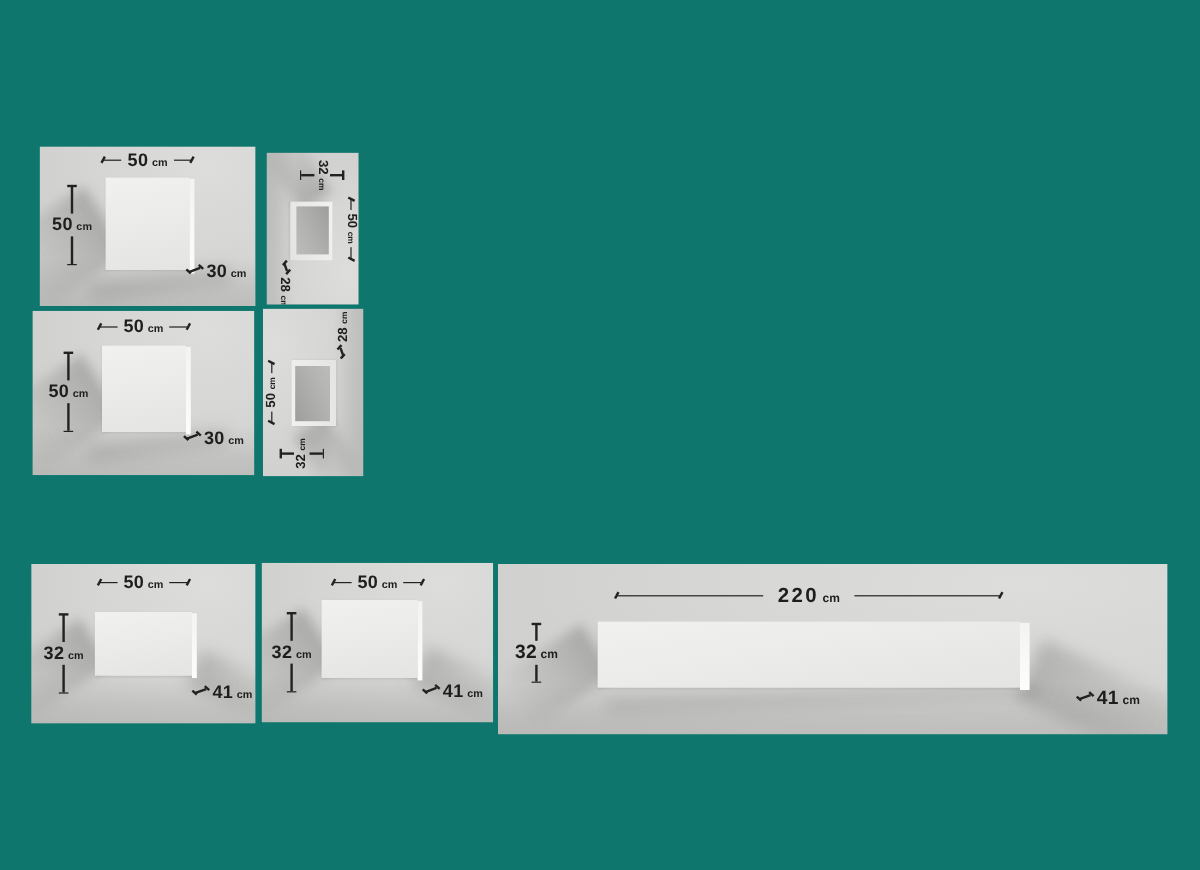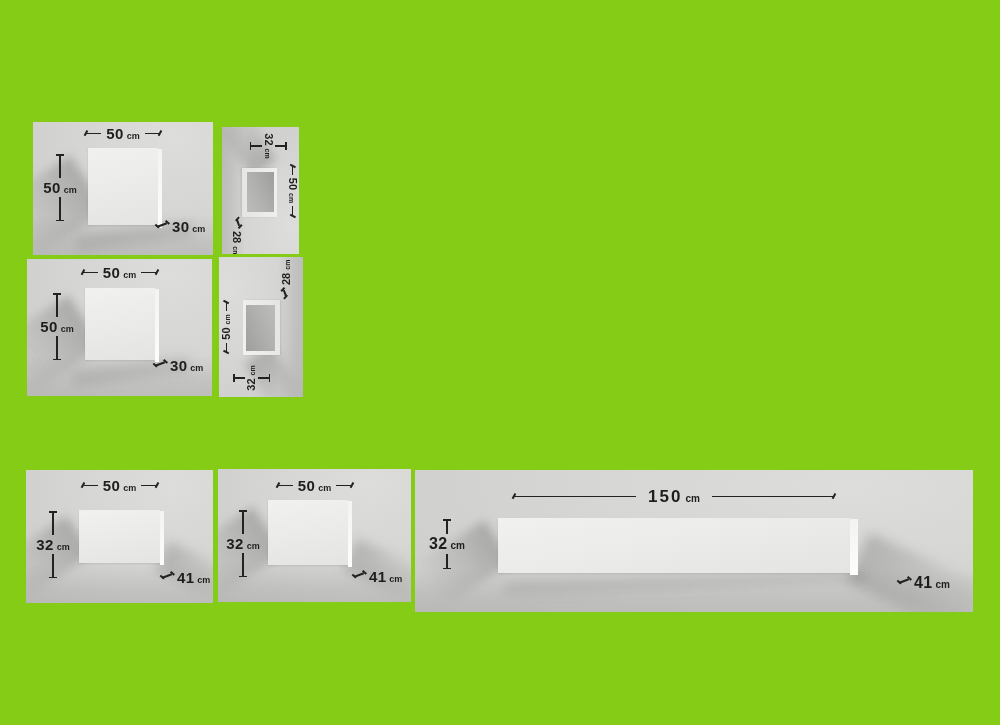--- a/index.html
+++ b/index.html
@@ -1,16 +1,16 @@
 <!DOCTYPE html>
 <html><head>
 <meta charset="utf-8">
 <style>
   html,body{margin:0;padding:0;background:#ffffff;}
-  .page{position:relative;width:1000px;height:725px;background:#84cc16;overflow:hidden;
+  .page{position:relative;width:1000px;height:725px;background:#0f766e;overflow:hidden;
         font-family:"Liberation Sans", sans-serif;color:#1e1e1c;}
 
   
   .photo{position:absolute;overflow:hidden;}
   .scene{position:absolute;left:0;top:0;width:100%;height:100%;overflow:hidden;
          background:radial-gradient(ellipse at 78% 12%, #dddddb 0%, #d5d5d3 48%, #cbcbc9 100%);}
   .wedge{position:absolute;filter:blur(5px);
          background:linear-gradient(to right, rgba(72,72,70,0.02) 0%, rgba(72,72,70,0.16) 55%, rgba(72,72,70,0.30) 100%);
          transform-origin:right center;transform:rotate(-33deg);}
   .rshadow{position:absolute;filter:blur(6px);
@@ -336,21 +336,21 @@
       <div class="wedge"></div>
       <div class="rshadow"></div>
       <div class="under"></div>
       <div class="floor"></div>
       <div class="box">
           <div class="side"></div>
         </div>
       <div class="dim dim-top">
         <span class="seg l"></span>
         <span class="lab">
-          <span class="num">150</span>
+          <span class="num">220</span>
           <span class="unit">cm</span>
         </span>
         <span class="seg r"></span>
       </div>
       <div class="dim dim-left">
         <span class="vseg t"></span>
         <span class="lab">
           <span class="num">32</span>
           <span class="unit">cm</span>
         </span>

